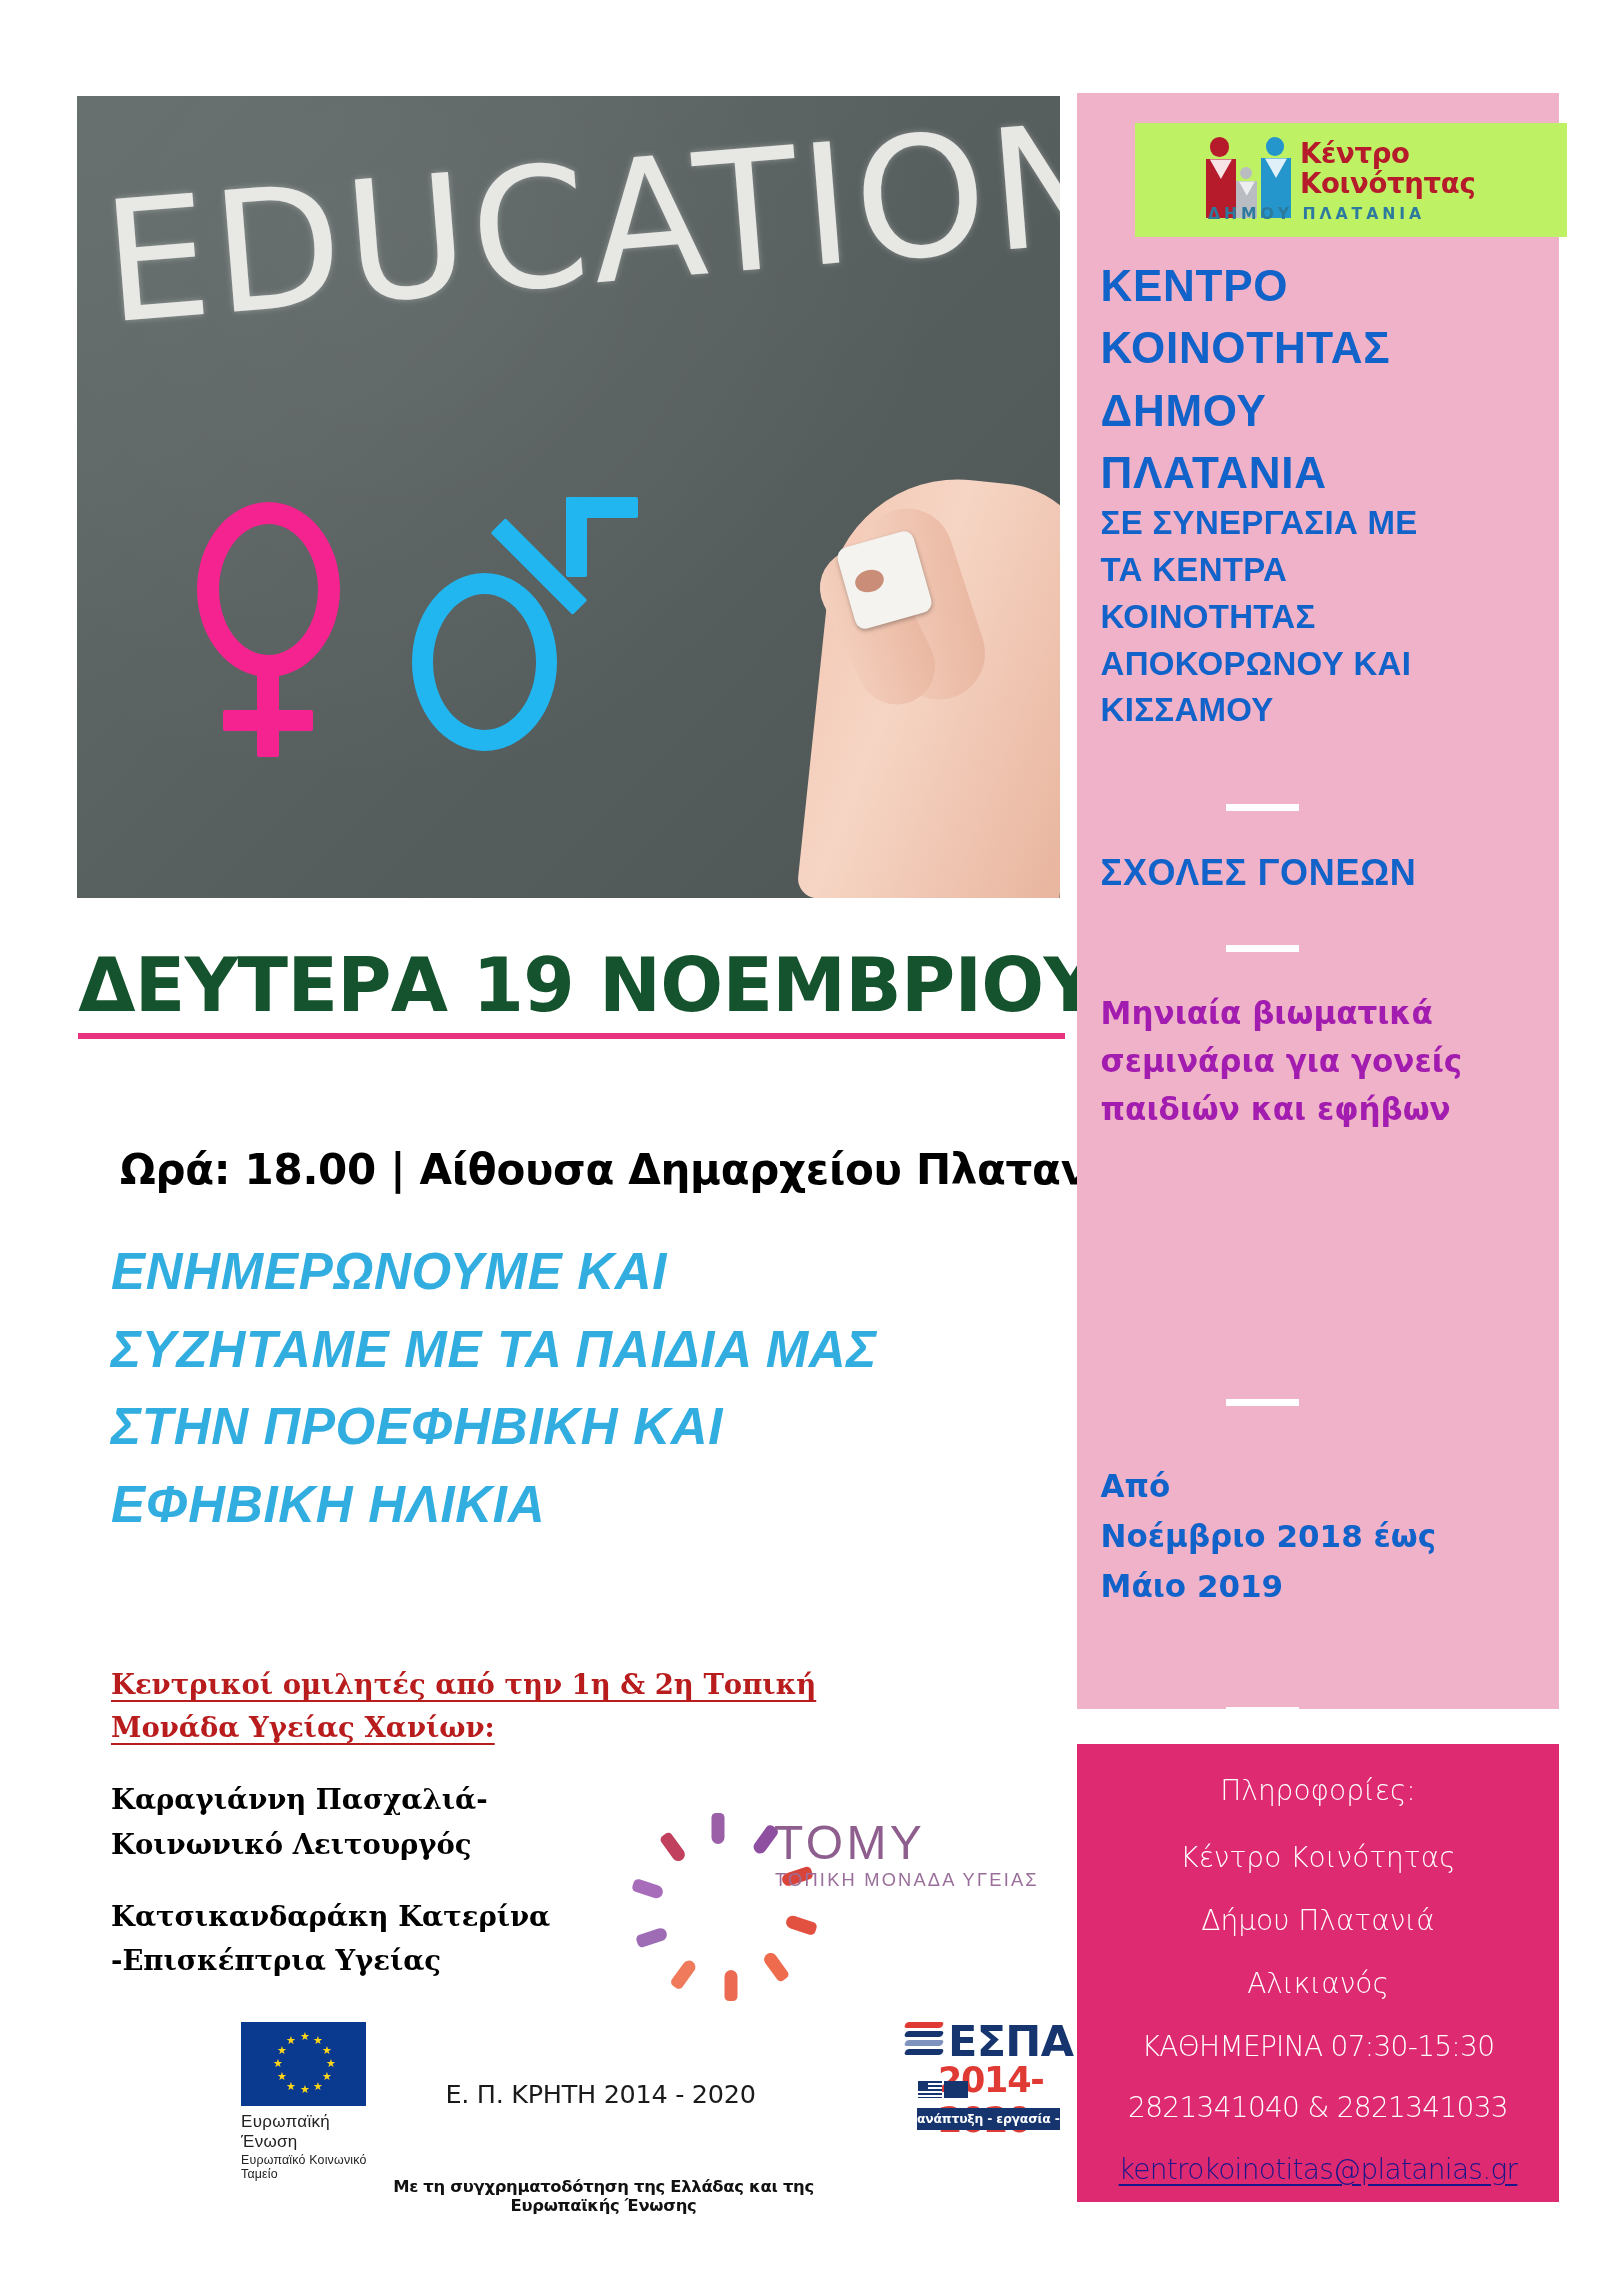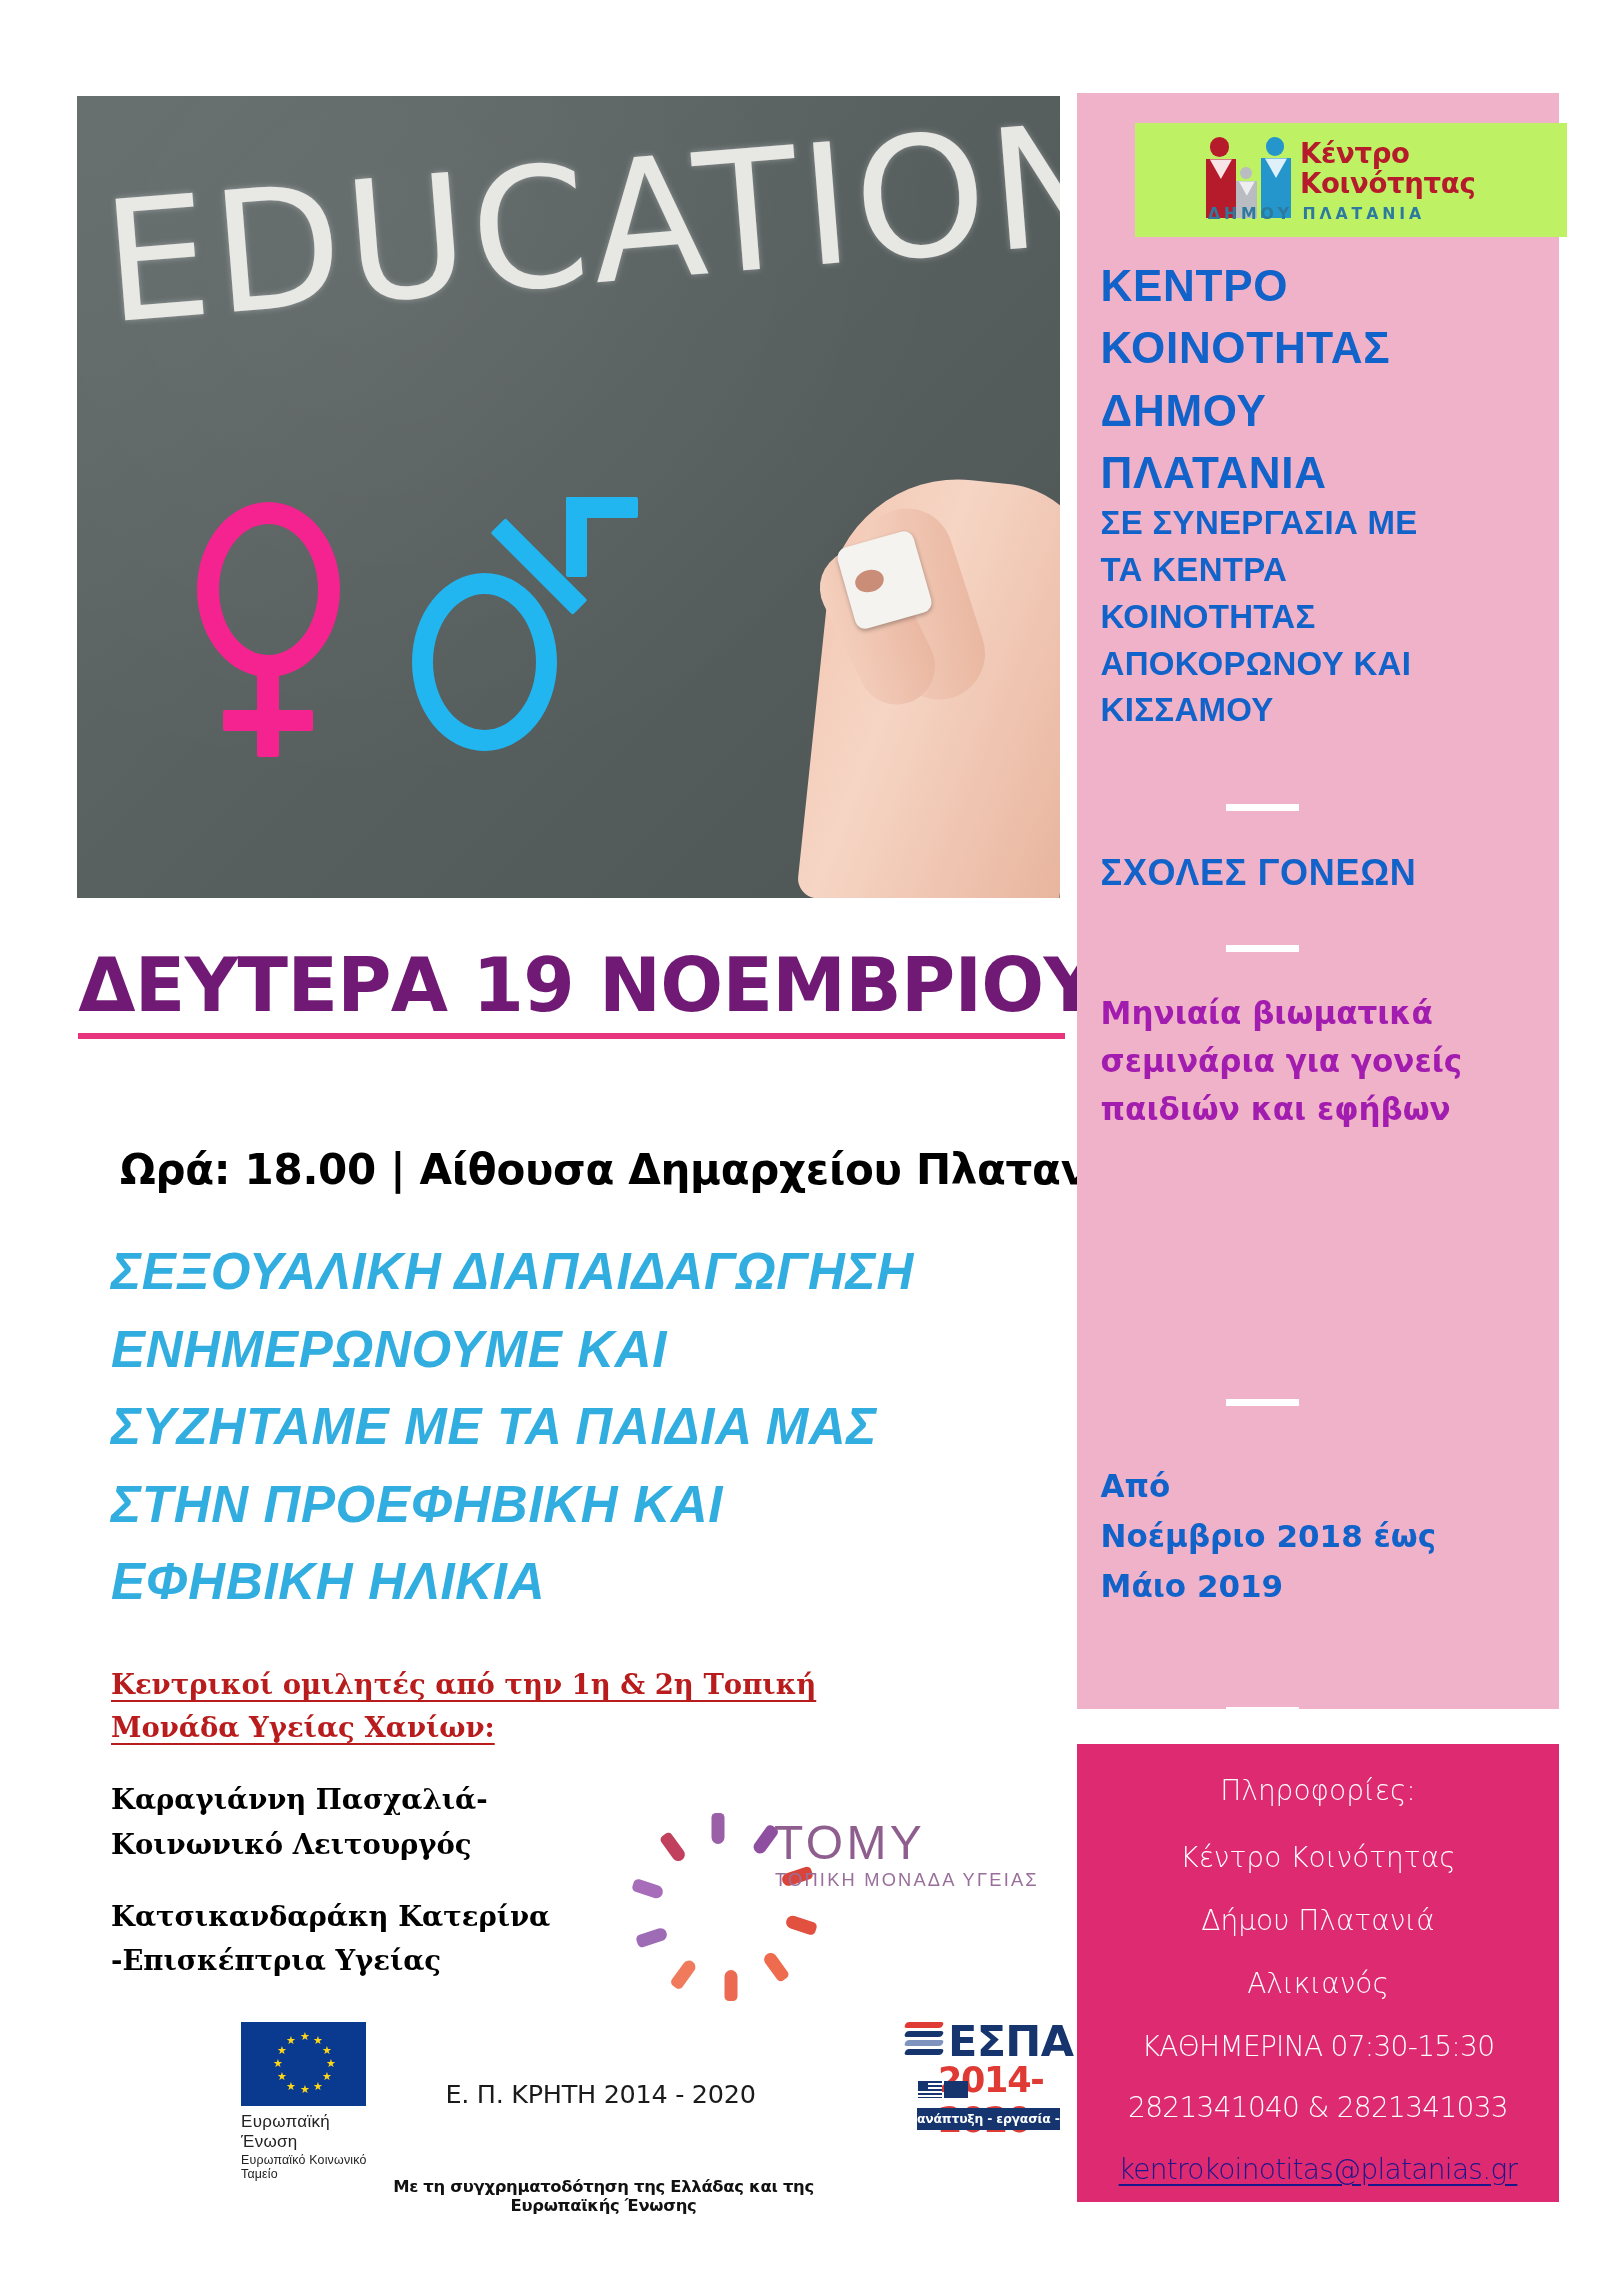--- a/index.html
+++ b/index.html
@@ -100,21 +100,21 @@
 
   
   .date-line{
     position:absolute; left:1.3px; top:948px;
     width:988px;
   }
   .date-text{
     font-family:"DejaVu Sans", sans-serif;
     font-weight:bold;
     font-size:74px;
-    color:#701a75;
+    color:#14532d;
     letter-spacing:-0.7px;
     line-height:1.02;
     white-space:nowrap;
   }
   .date-underline{
     margin-top:9.2px;
     height:5.9px;background:#e8337f;width:987px;
   }
 
   .venue{
@@ -362,21 +362,20 @@
     </div>
 
     <div class="date-line">
       <div class="date-text">ΔΕΥΤΕΡΑ 19 ΝΟΕΜΒΡΙΟΥ</div>
       <div class="date-underline"></div>
     </div>
 
     <div class="venue">Ωρά: 18.00 | Αίθουσα Δημαρχείου Πλατανιά</div>
 
     <div class="main-title">
-      <div>ΣΕΞΟΥΑΛΙΚΗ ΔΙΑΠΑΙΔΑΓΩΓΗΣΗ</div>
       <div>ΕΝΗΜΕΡΩΝΟΥΜΕ ΚΑΙ</div>
       <div>ΣΥΖΗΤΑΜΕ ΜΕ ΤΑ ΠΑΙΔΙΑ ΜΑΣ</div>
       <div>ΣΤΗΝ ΠΡΟΕΦΗΒΙΚΗ ΚΑΙ</div>
       <div>ΕΦΗΒΙΚΗ ΗΛΙΚΙΑ</div>
     </div>
 
     <div class="speakers">
       <div class="sp-head">Κεντρικοί ομιλητές από την 1η &amp; 2η Τοπική Μονάδα Υγείας Χανίων:</div>
       <div class="sp-name">Καραγιάννη Πασχαλιά- Κοινωνικό Λειτουργός</div>
       <div class="sp-name sp-name2">Κατσικανδαράκη Κατερίνα -Επισκέπτρια Υγείας</div>

